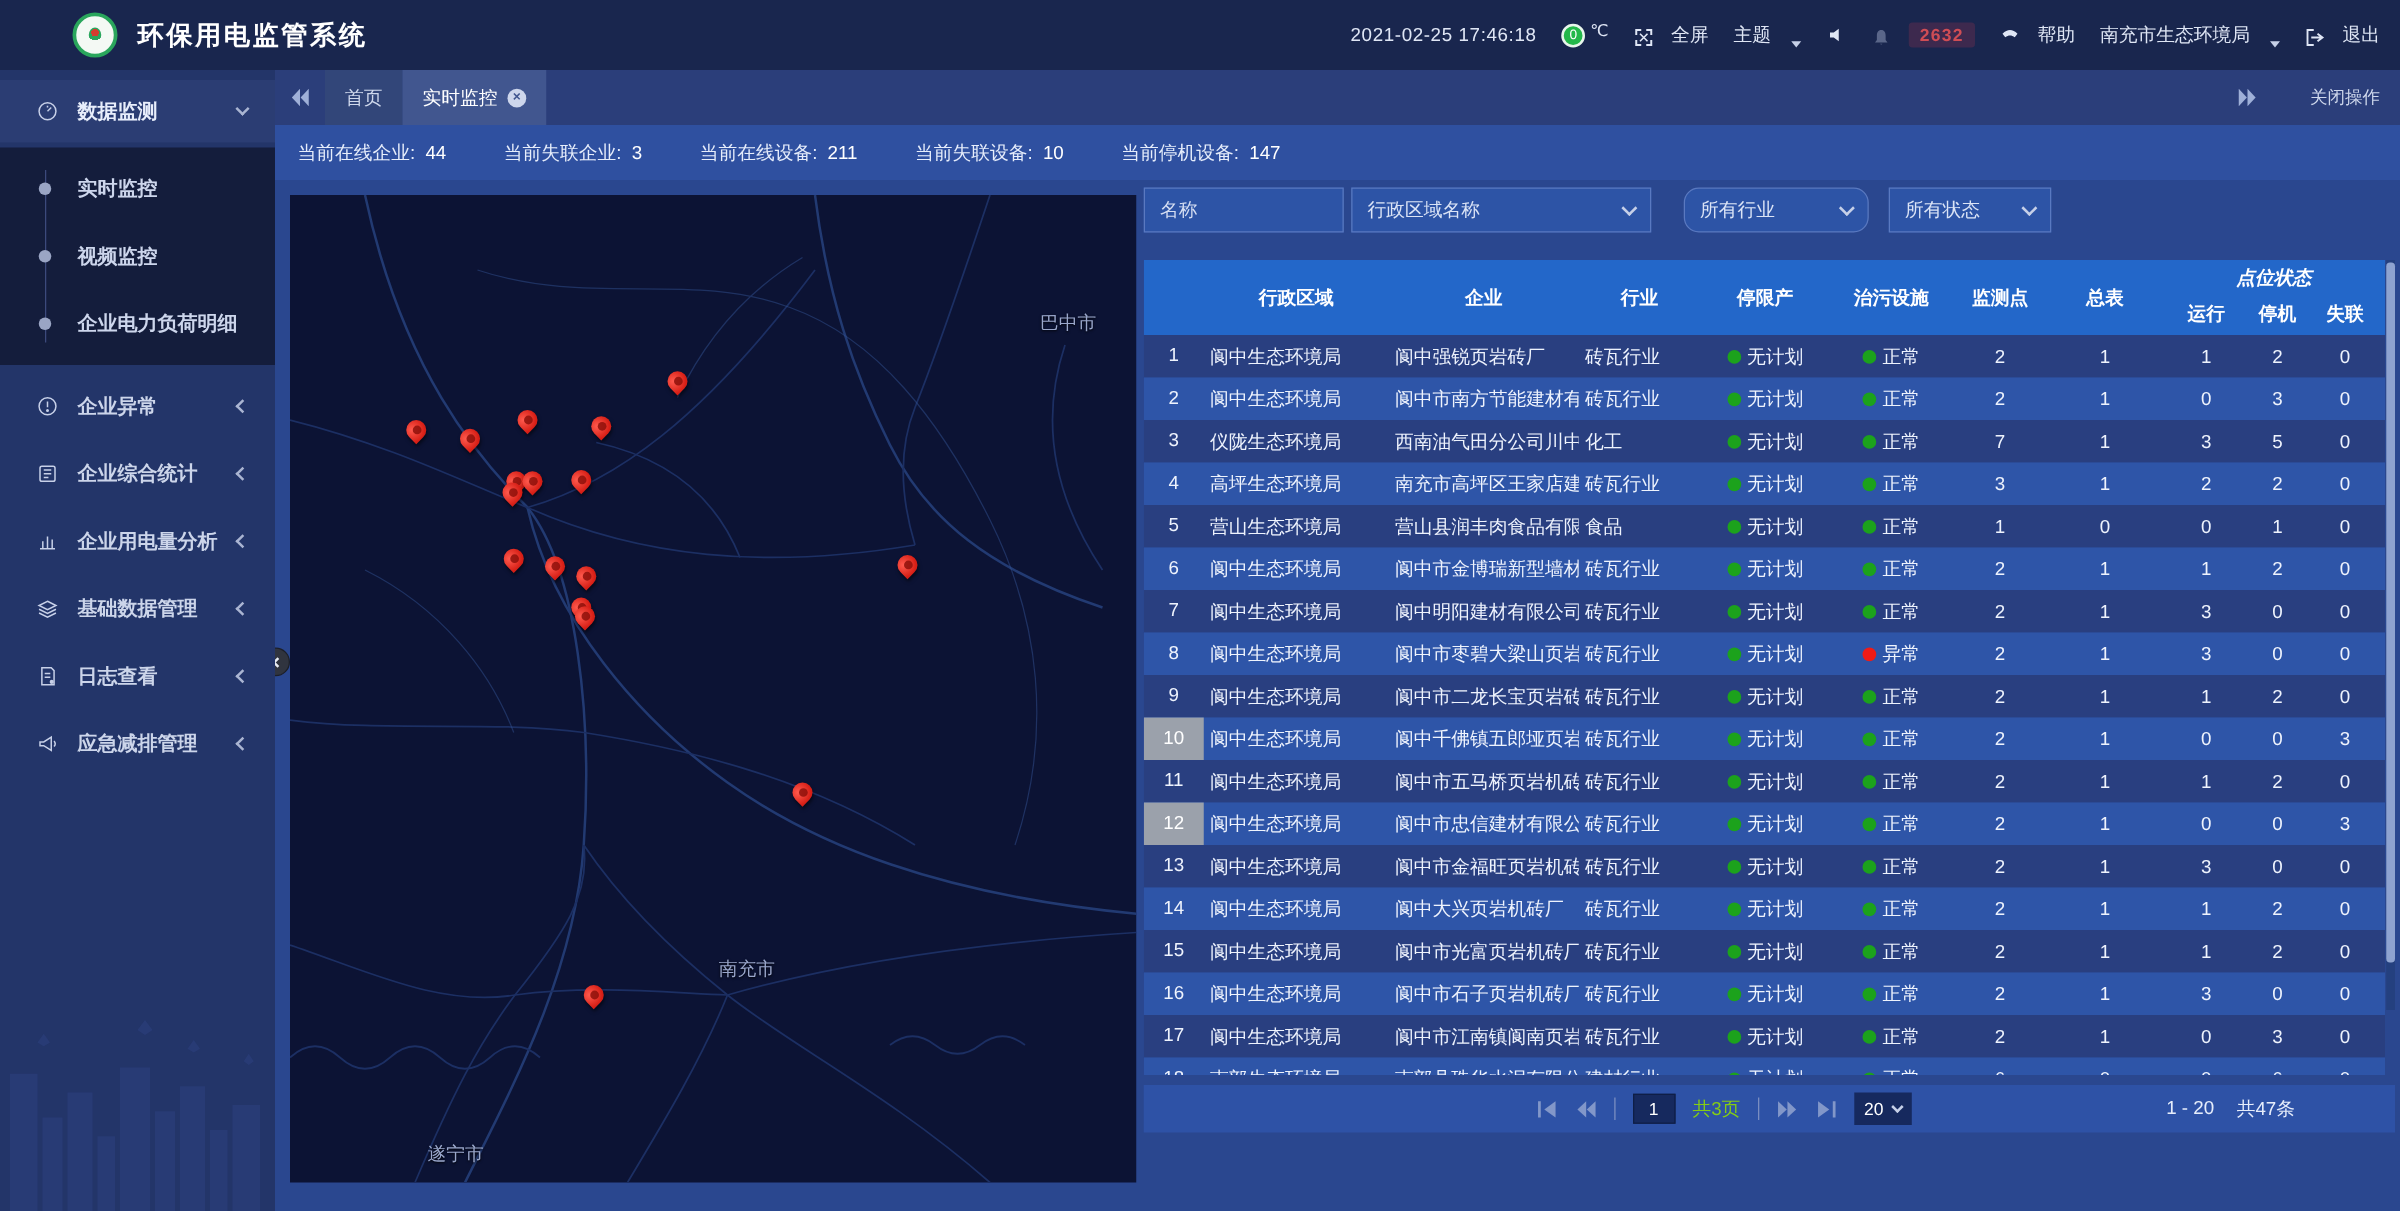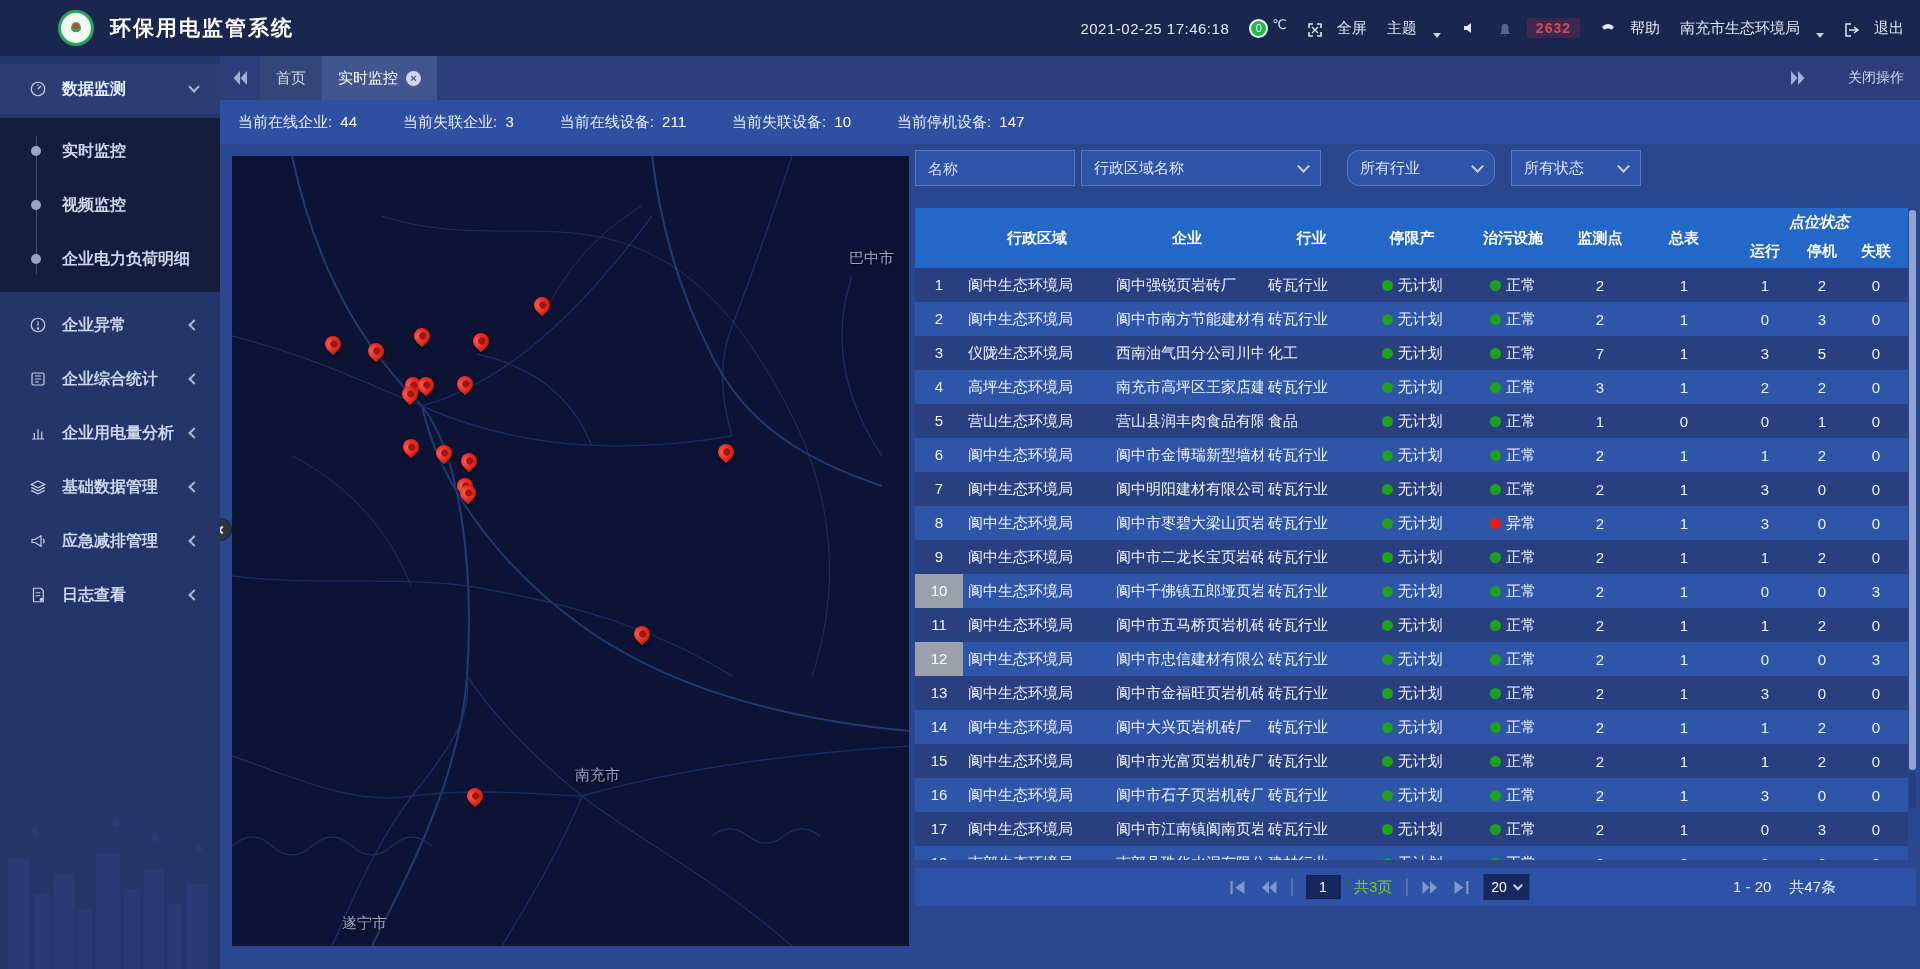--- a/index.html
+++ b/index.html
@@ -251,36 +251,36 @@
             <path d="M3 12.5 L12 17 L21 12.5"></path>
             <path d="M3 16.5 L12 21 L21 16.5"></path>
           </svg>
         </span>
       <span class="mlabel">基础数据管理</span>
       <span class="chev left"></span>
     </div>
     <div class="mi">
       <span class="micon">
           <svg viewBox="0 0 24 24">
-            <path d="M4 10 v4 h4 l8 5 V5 L8 10 Z"></path>
-            <path d="M19 9 c1.5 1.8 1.5 4.2 0 6"></path>
-          </svg>
-        </span>
-      <span class="mlabel">应急减排管理</span>
+            <path d="M6 3 H16 L19 6 V21 H6 Z"></path>
+            <path d="M9 9 h6 M9 13 h6"></path>
+            <circle cx="16.5" cy="18" r="2.2" fill="#c7d0e8" stroke="none"></circle>
+          </svg>
+        </span>
+      <span class="mlabel">日志查看</span>
       <span class="chev left"></span>
     </div>
     <div class="mi">
       <span class="micon">
           <svg viewBox="0 0 24 24">
-            <path d="M6 3 H16 L19 6 V21 H6 Z"></path>
-            <path d="M9 9 h6 M9 13 h6"></path>
-            <circle cx="16.5" cy="18" r="2.2" fill="#c7d0e8" stroke="none"></circle>
-          </svg>
-        </span>
-      <span class="mlabel">日志查看</span>
+            <path d="M4 10 v4 h4 l8 5 V5 L8 10 Z"></path>
+            <path d="M19 9 c1.5 1.8 1.5 4.2 0 6"></path>
+          </svg>
+        </span>
+      <span class="mlabel">应急减排管理</span>
       <span class="chev left"></span>
     </div>
   </div>
   <svg class="skyline" viewBox="0 0 220 170">
     <g fill="#2e4180">
       <rect x="8" y="60" width="22" height="110"></rect>
         <rect x="34" y="95" width="16" height="75"></rect>
       <rect x="54" y="75" width="20" height="95"></rect>
         <rect x="78" y="110" width="14" height="60"></rect>
       <rect x="96" y="55" width="24" height="115"></rect>
@@ -374,21 +374,21 @@
       <div class="pin" style="left: 225px; top: 220px;"></div>
       <div class="pin" style="left: 170px; top: 230px;"></div>
       <div class="pin" style="left: 171px; top: 283px;"></div>
       <div class="pin" style="left: 204px; top: 289px;"></div>
       <div class="pin" style="left: 229px; top: 297px;"></div>
       <div class="pin" style="left: 225px; top: 322px;"></div>
       <div class="pin" style="left: 228px; top: 329px;"></div>
       <div class="pin" style="left: 486px; top: 288px;"></div>
       <div class="pin" style="left: 402px; top: 470px;"></div>
       <div class="pin" style="left: 235px; top: 632px;"></div>
-      <div class="map-city" style="left: 600px; top: 93px; margin-left: 17px;">巴中市</div>
+      <div class="map-city" style="left: 600px; top: 93px;">巴中市</div>
       <div class="map-city" style="left: 343px; top: 610px;">南充市</div>
       <div class="map-city" style="left: 110px; top: 758px;">遂宁市</div>
     </div>
 
   <div class="rpanel">
     <div class="filters">
       <div class="fbox f-name">
         <input placeholder="名称" style="">
       </div>
       <div class="fbox f-region">

